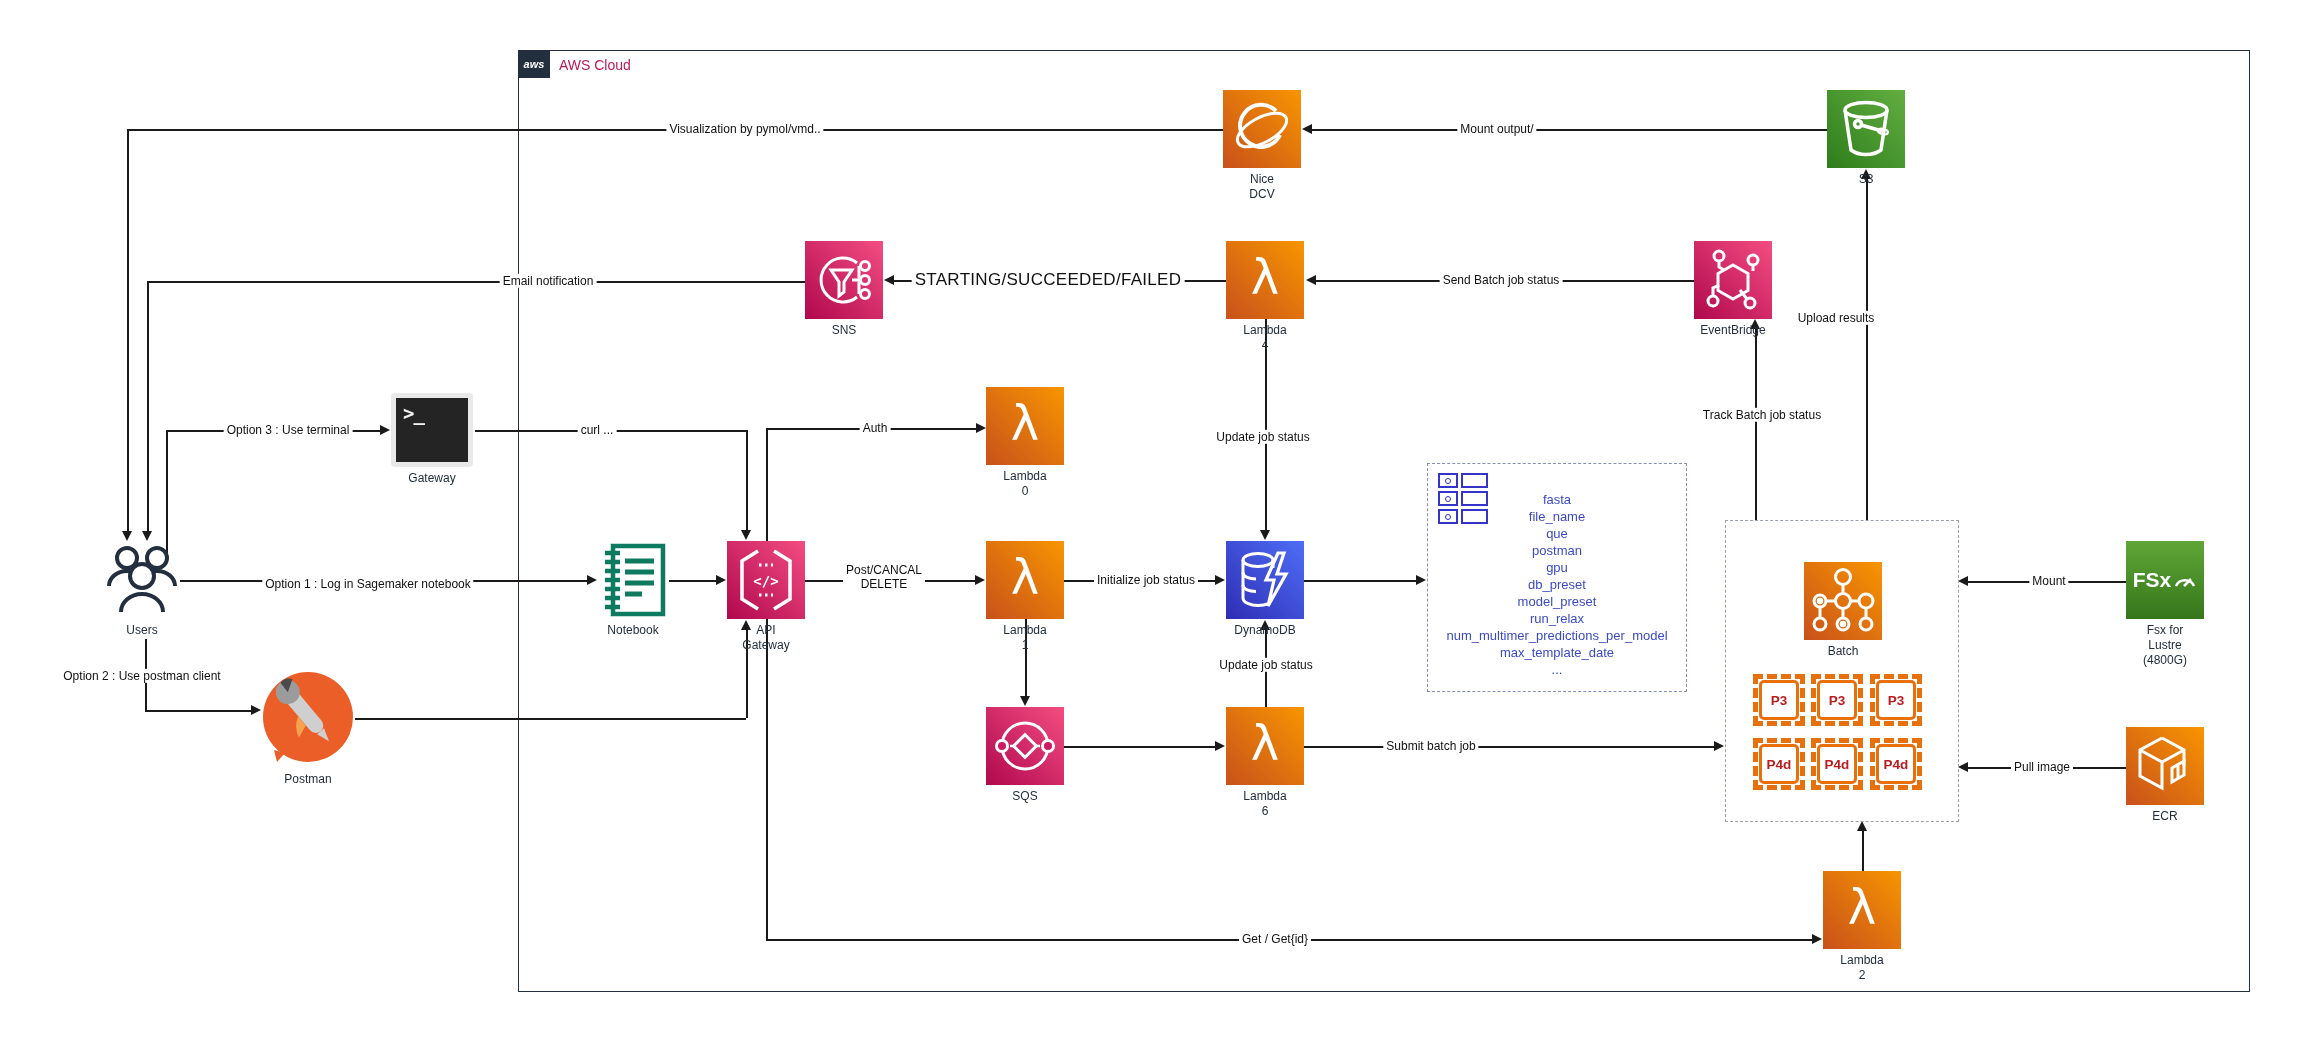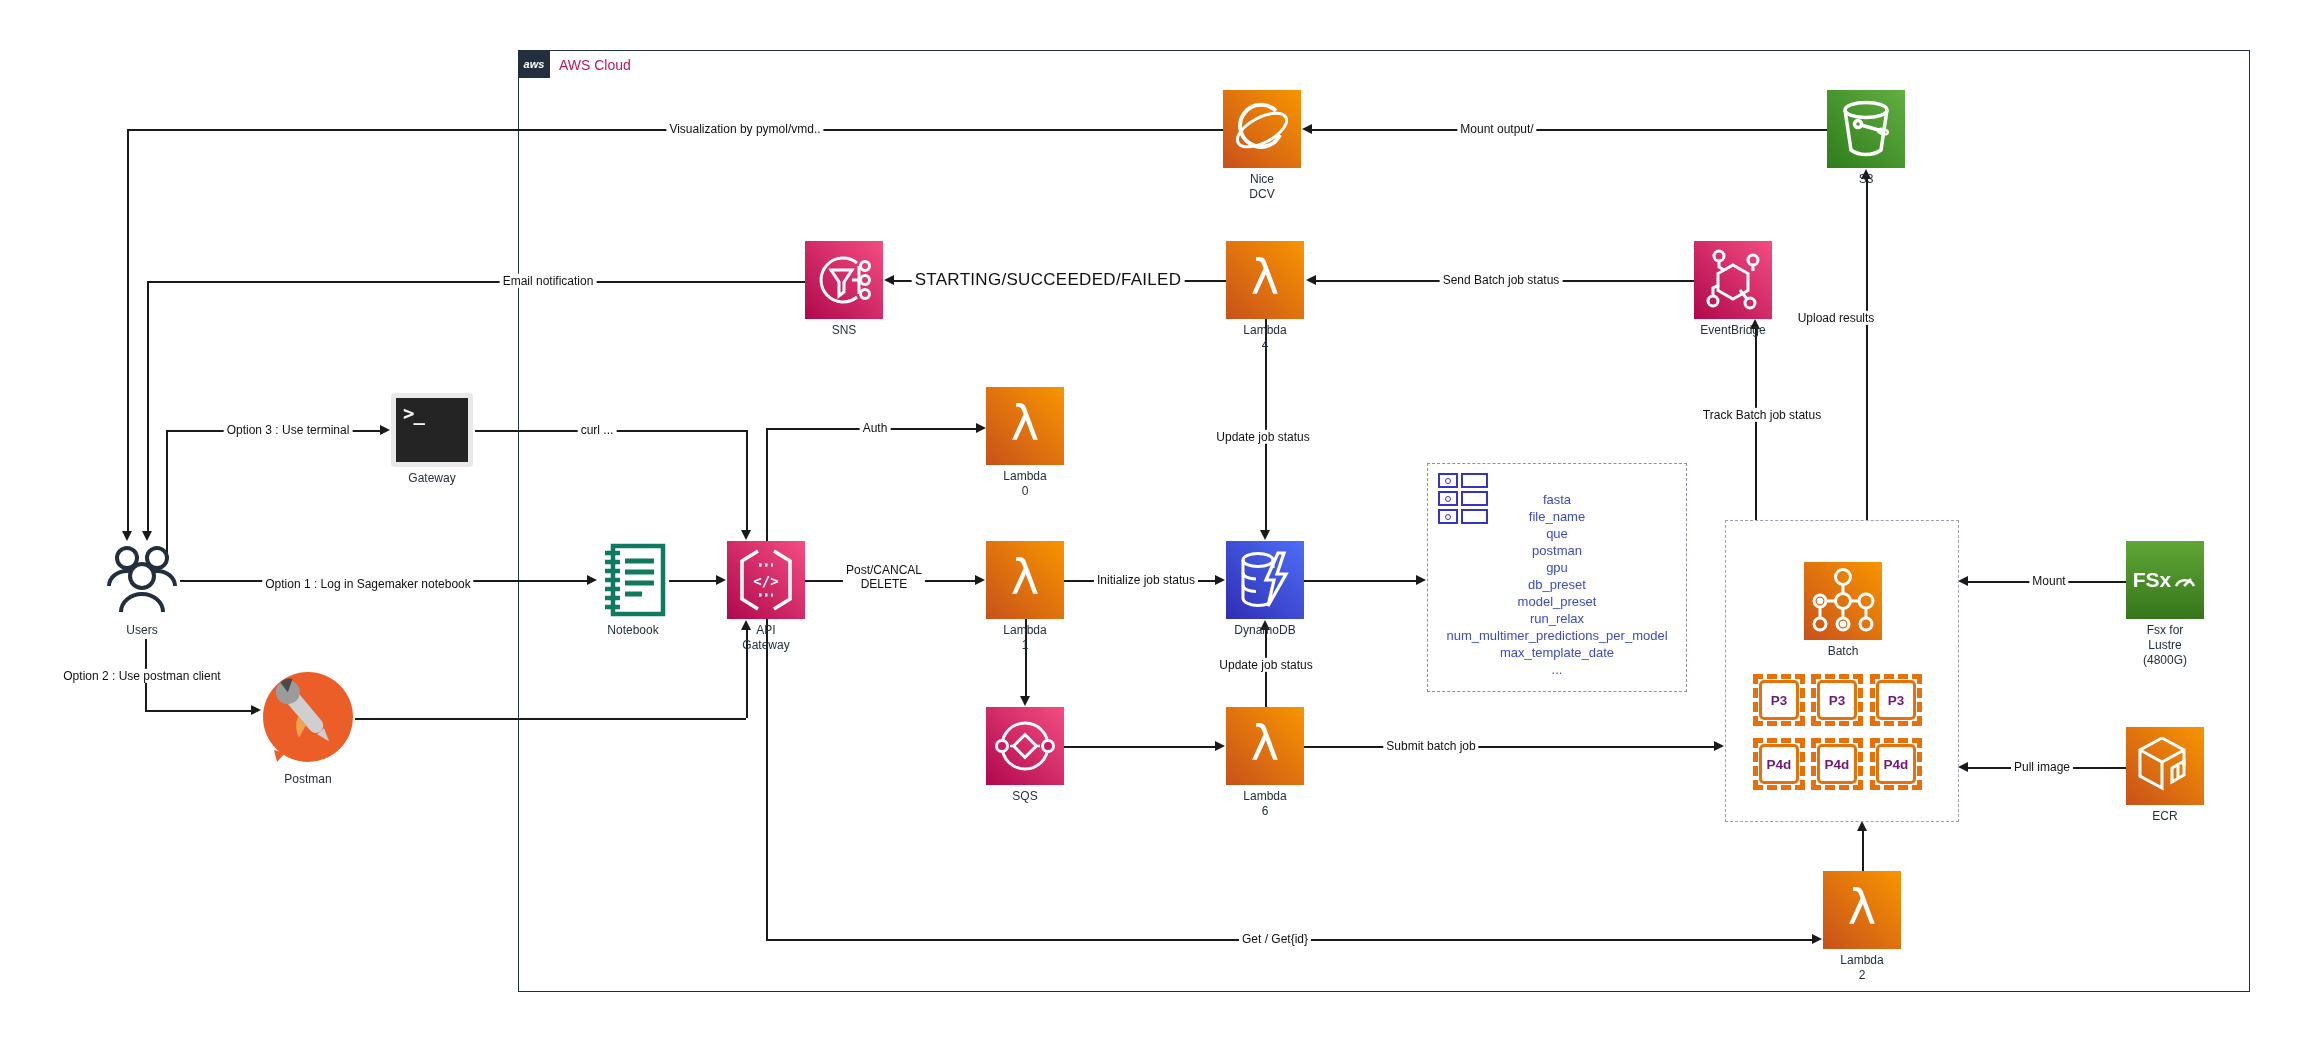--- a/index.html
+++ b/index.html
@@ -52,21 +52,21 @@
   .pi-row{display:flex;gap:3px;margin-bottom:3px}
   .pi-a{width:16px;height:11px;border:2.5px solid #3634c8;display:flex;align-items:center;justify-content:center}
   .pi-a i{width:4px;height:4px;border:1.6px solid #3634c8;border-radius:50%;display:block}
   .pi-b{width:23px;height:11px;border:2.5px solid #3634c8}
 
   .batch-box{position:absolute;left:1725px;top:520px;width:232px;height:300px;border:1.5px dashed #9aa0ad}
 
   .chip{position:absolute;width:52px;height:52px;border:5px dashed #E8700A;box-sizing:border-box}
   .chip b{position:absolute;left:1px;top:1px;width:40px;height:40px;border:3px solid #E8700A;border-radius:5px;
           box-sizing:border-box;display:flex;align-items:center;justify-content:center;
-          color:#701a75;font-size:13.5px;font-weight:bold;background:#fff}
+          color:#b91c1c;font-size:13.5px;font-weight:bold;background:#fff}
 
   svg{display:block}
 </style>
 </head>
 <body>
 
 <div class="canvas">
 
   <div class="aws-border">
     <div class="aws-badge">

